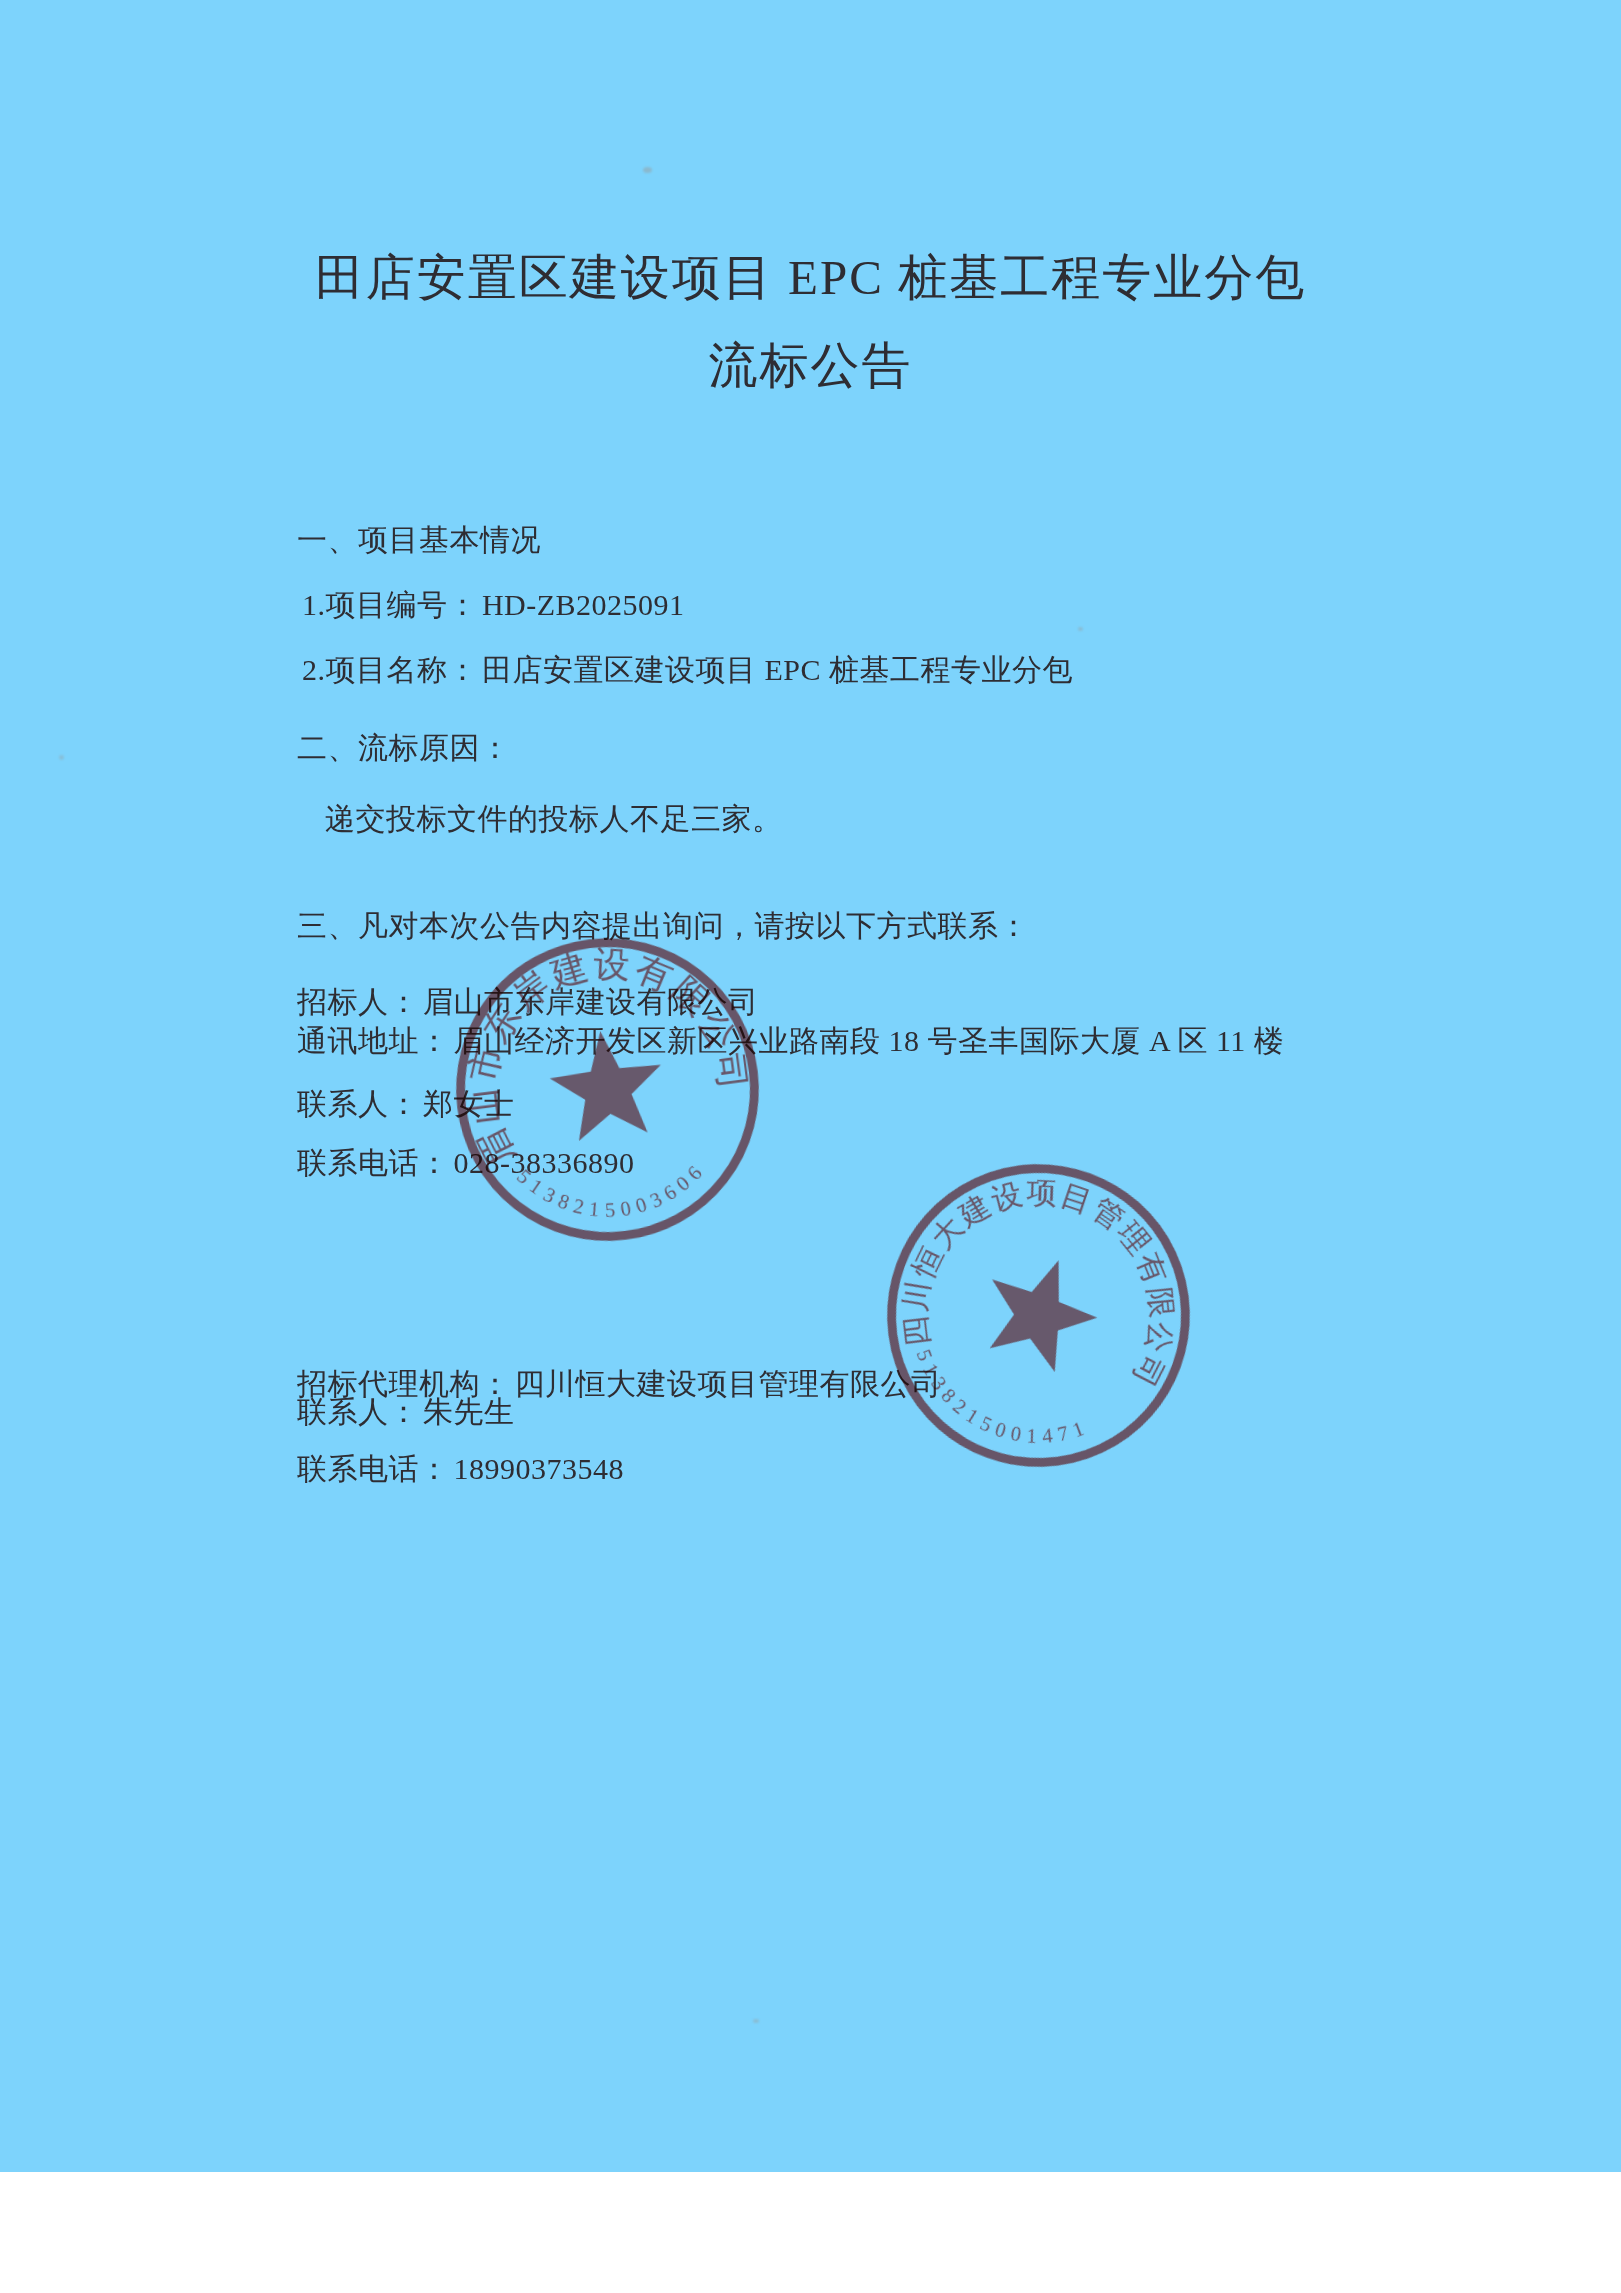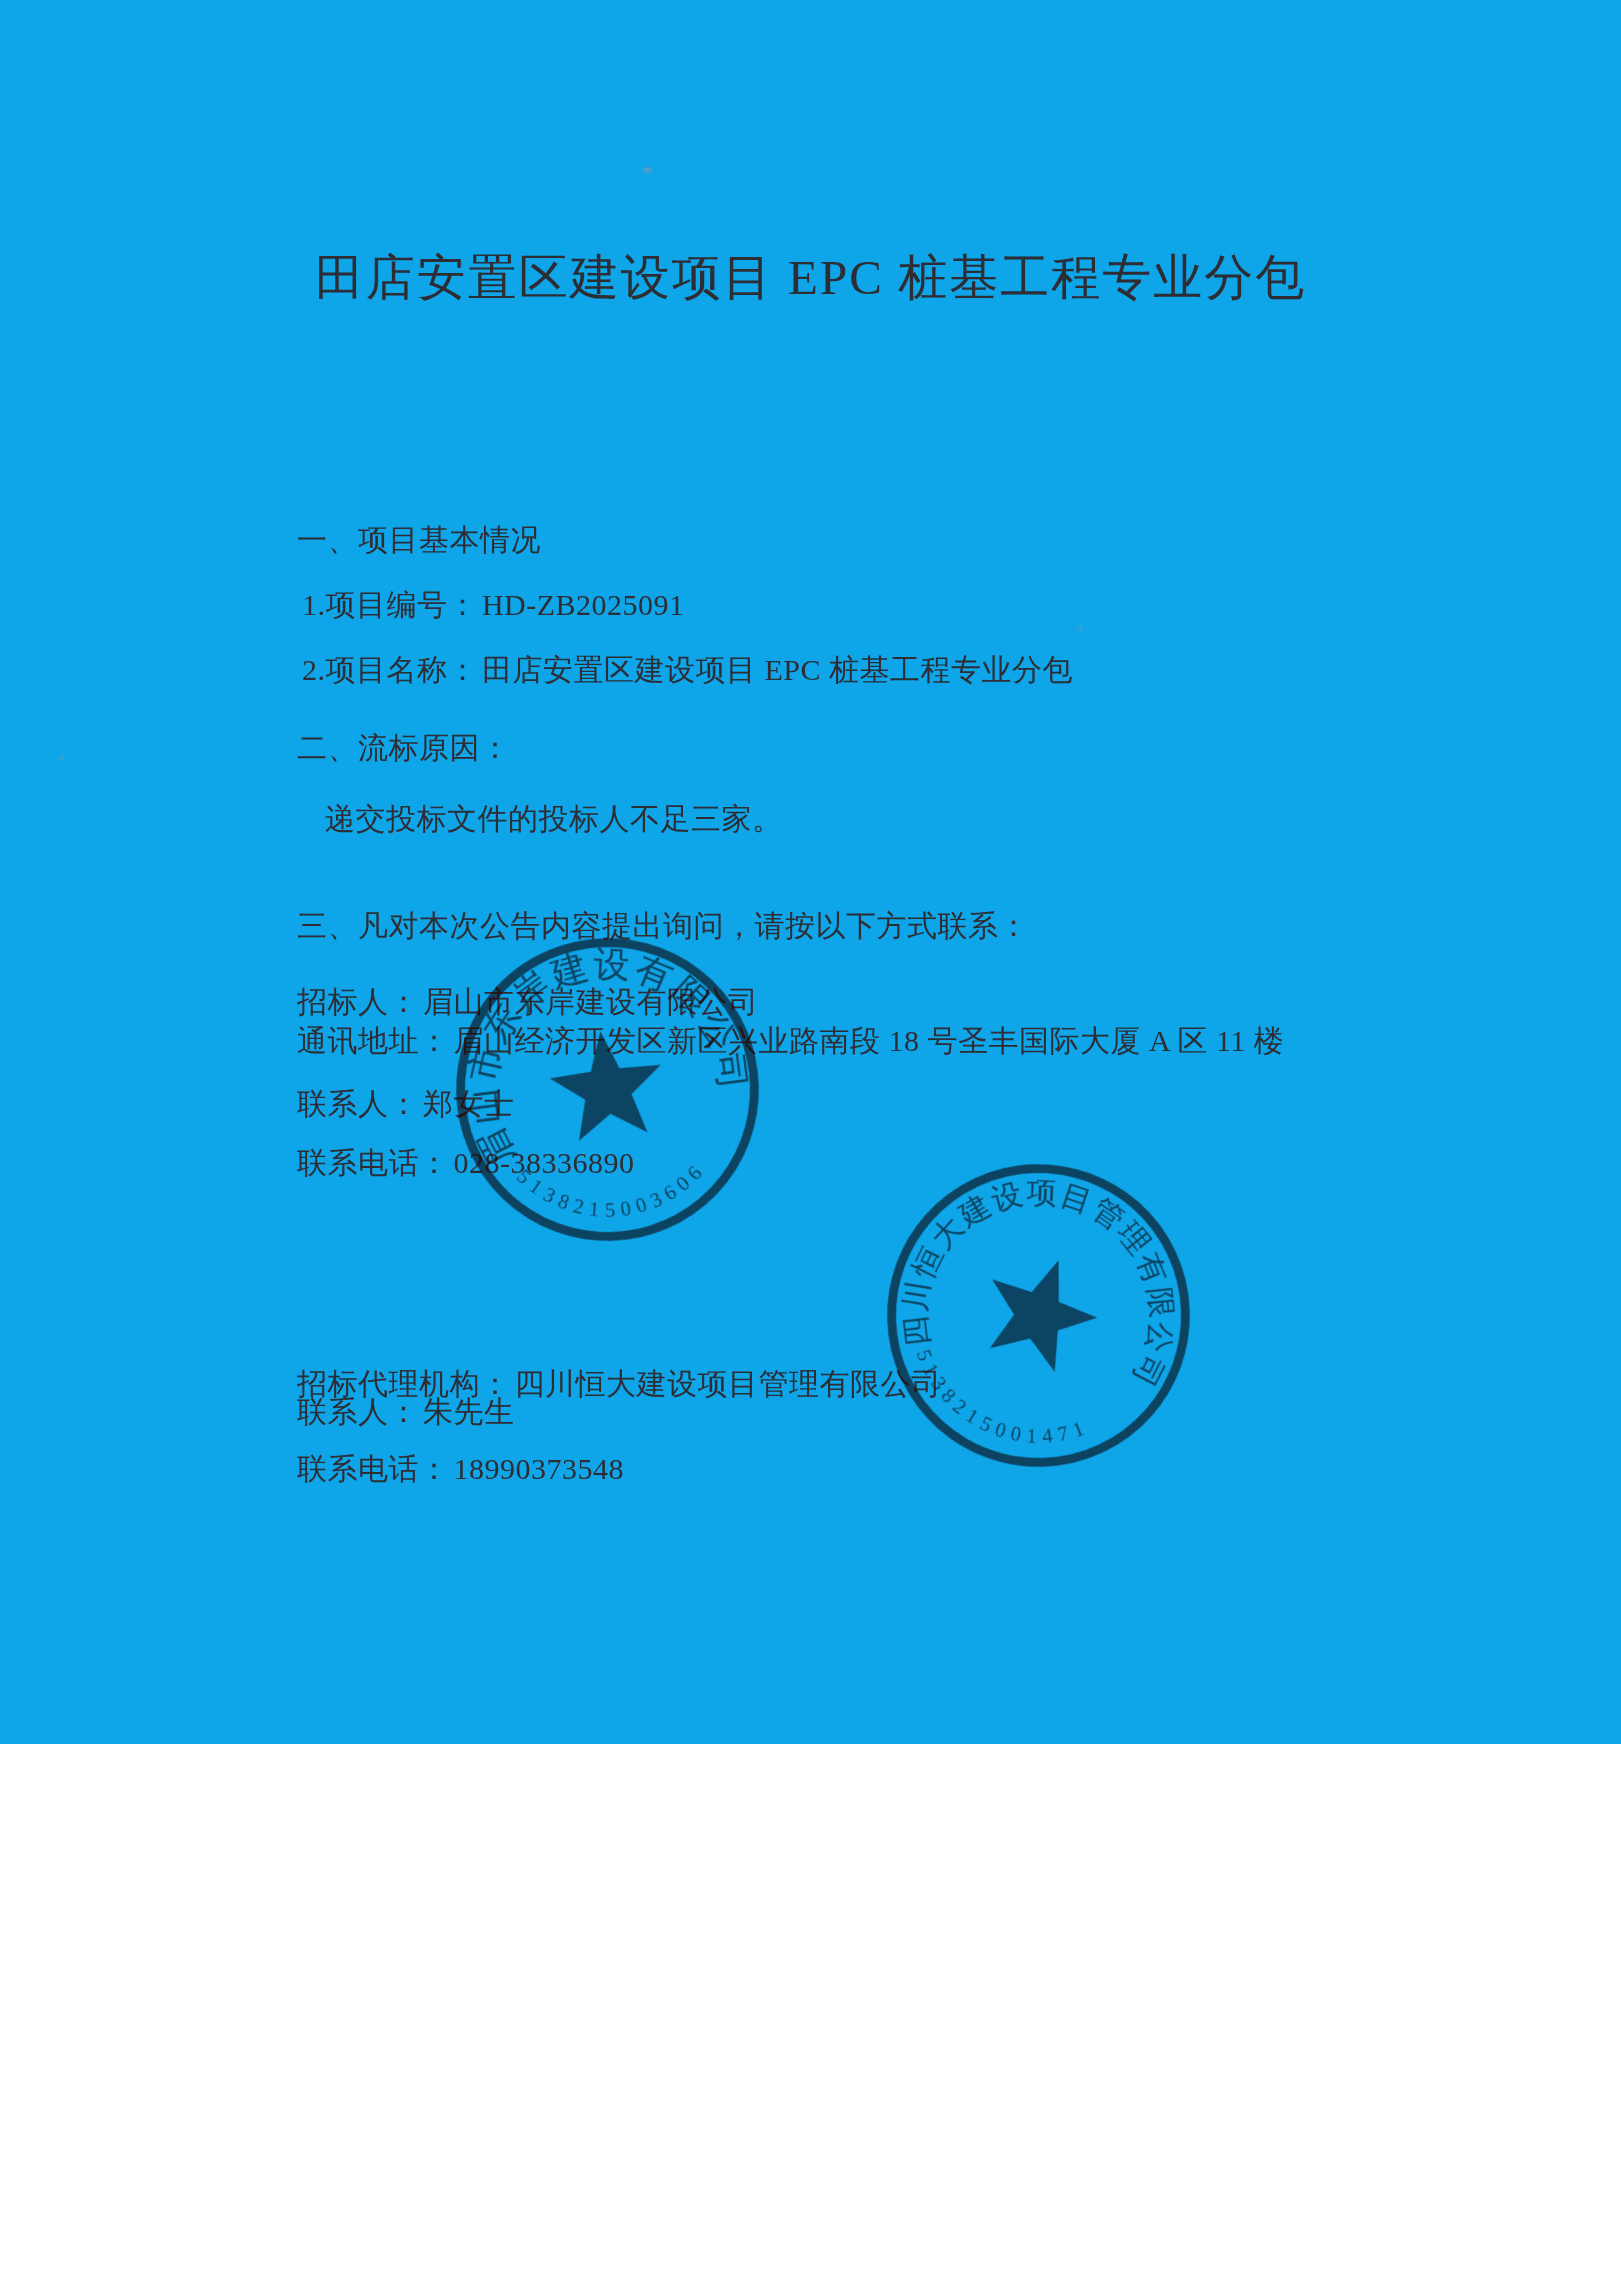--- a/index.html
+++ b/index.html
@@ -1,20 +1,20 @@
 <!DOCTYPE html>
 <html><head>
 <meta charset="utf-8">
 <style>
   html, body { margin: 0; padding: 0; background: #ffffff; }
   .page {
     position: relative;
     width: 1621px;
-    height: 1744px;
-    background: #0ea5e9;
+    height: 2172px;
+    background: #7dd3fc;
     font-family: "Liberation Serif", serif;
     color: #2e2d33;
     overflow: hidden;
   }
   .title {
     position: absolute;
     left: 0;
     width: 100%;
     text-align: center;
     font-size: 49px;
@@ -48,20 +48,21 @@
     border-radius: 50%;
     filter: blur(1px);
   }
 </style>
 </head>
 <body>
 
 <div class="page">
 
   <div class="title" style="top:245px;">田店安置区建设项目 EPC 桩基工程专业分包</div>
+  <div class="title" style="top:333px;">流标公告</div>
 
   <div class="line" style="top:523px; left:297px;">一、项目基本情况</div>
   <div class="line" style="top:588px; left:302px;">
     <span>1.项目编号：</span><span class="v">HD-ZB2025091</span>
   </div>
   <div class="line" style="top:653px; left:302px;">
     <span>2.项目名称：</span><span class="v">田店安置区建设项目 EPC 桩基工程专业分包</span>
   </div>
 
   <div class="line" style="top:731px; left:297px;">二、流标原因：</div>

